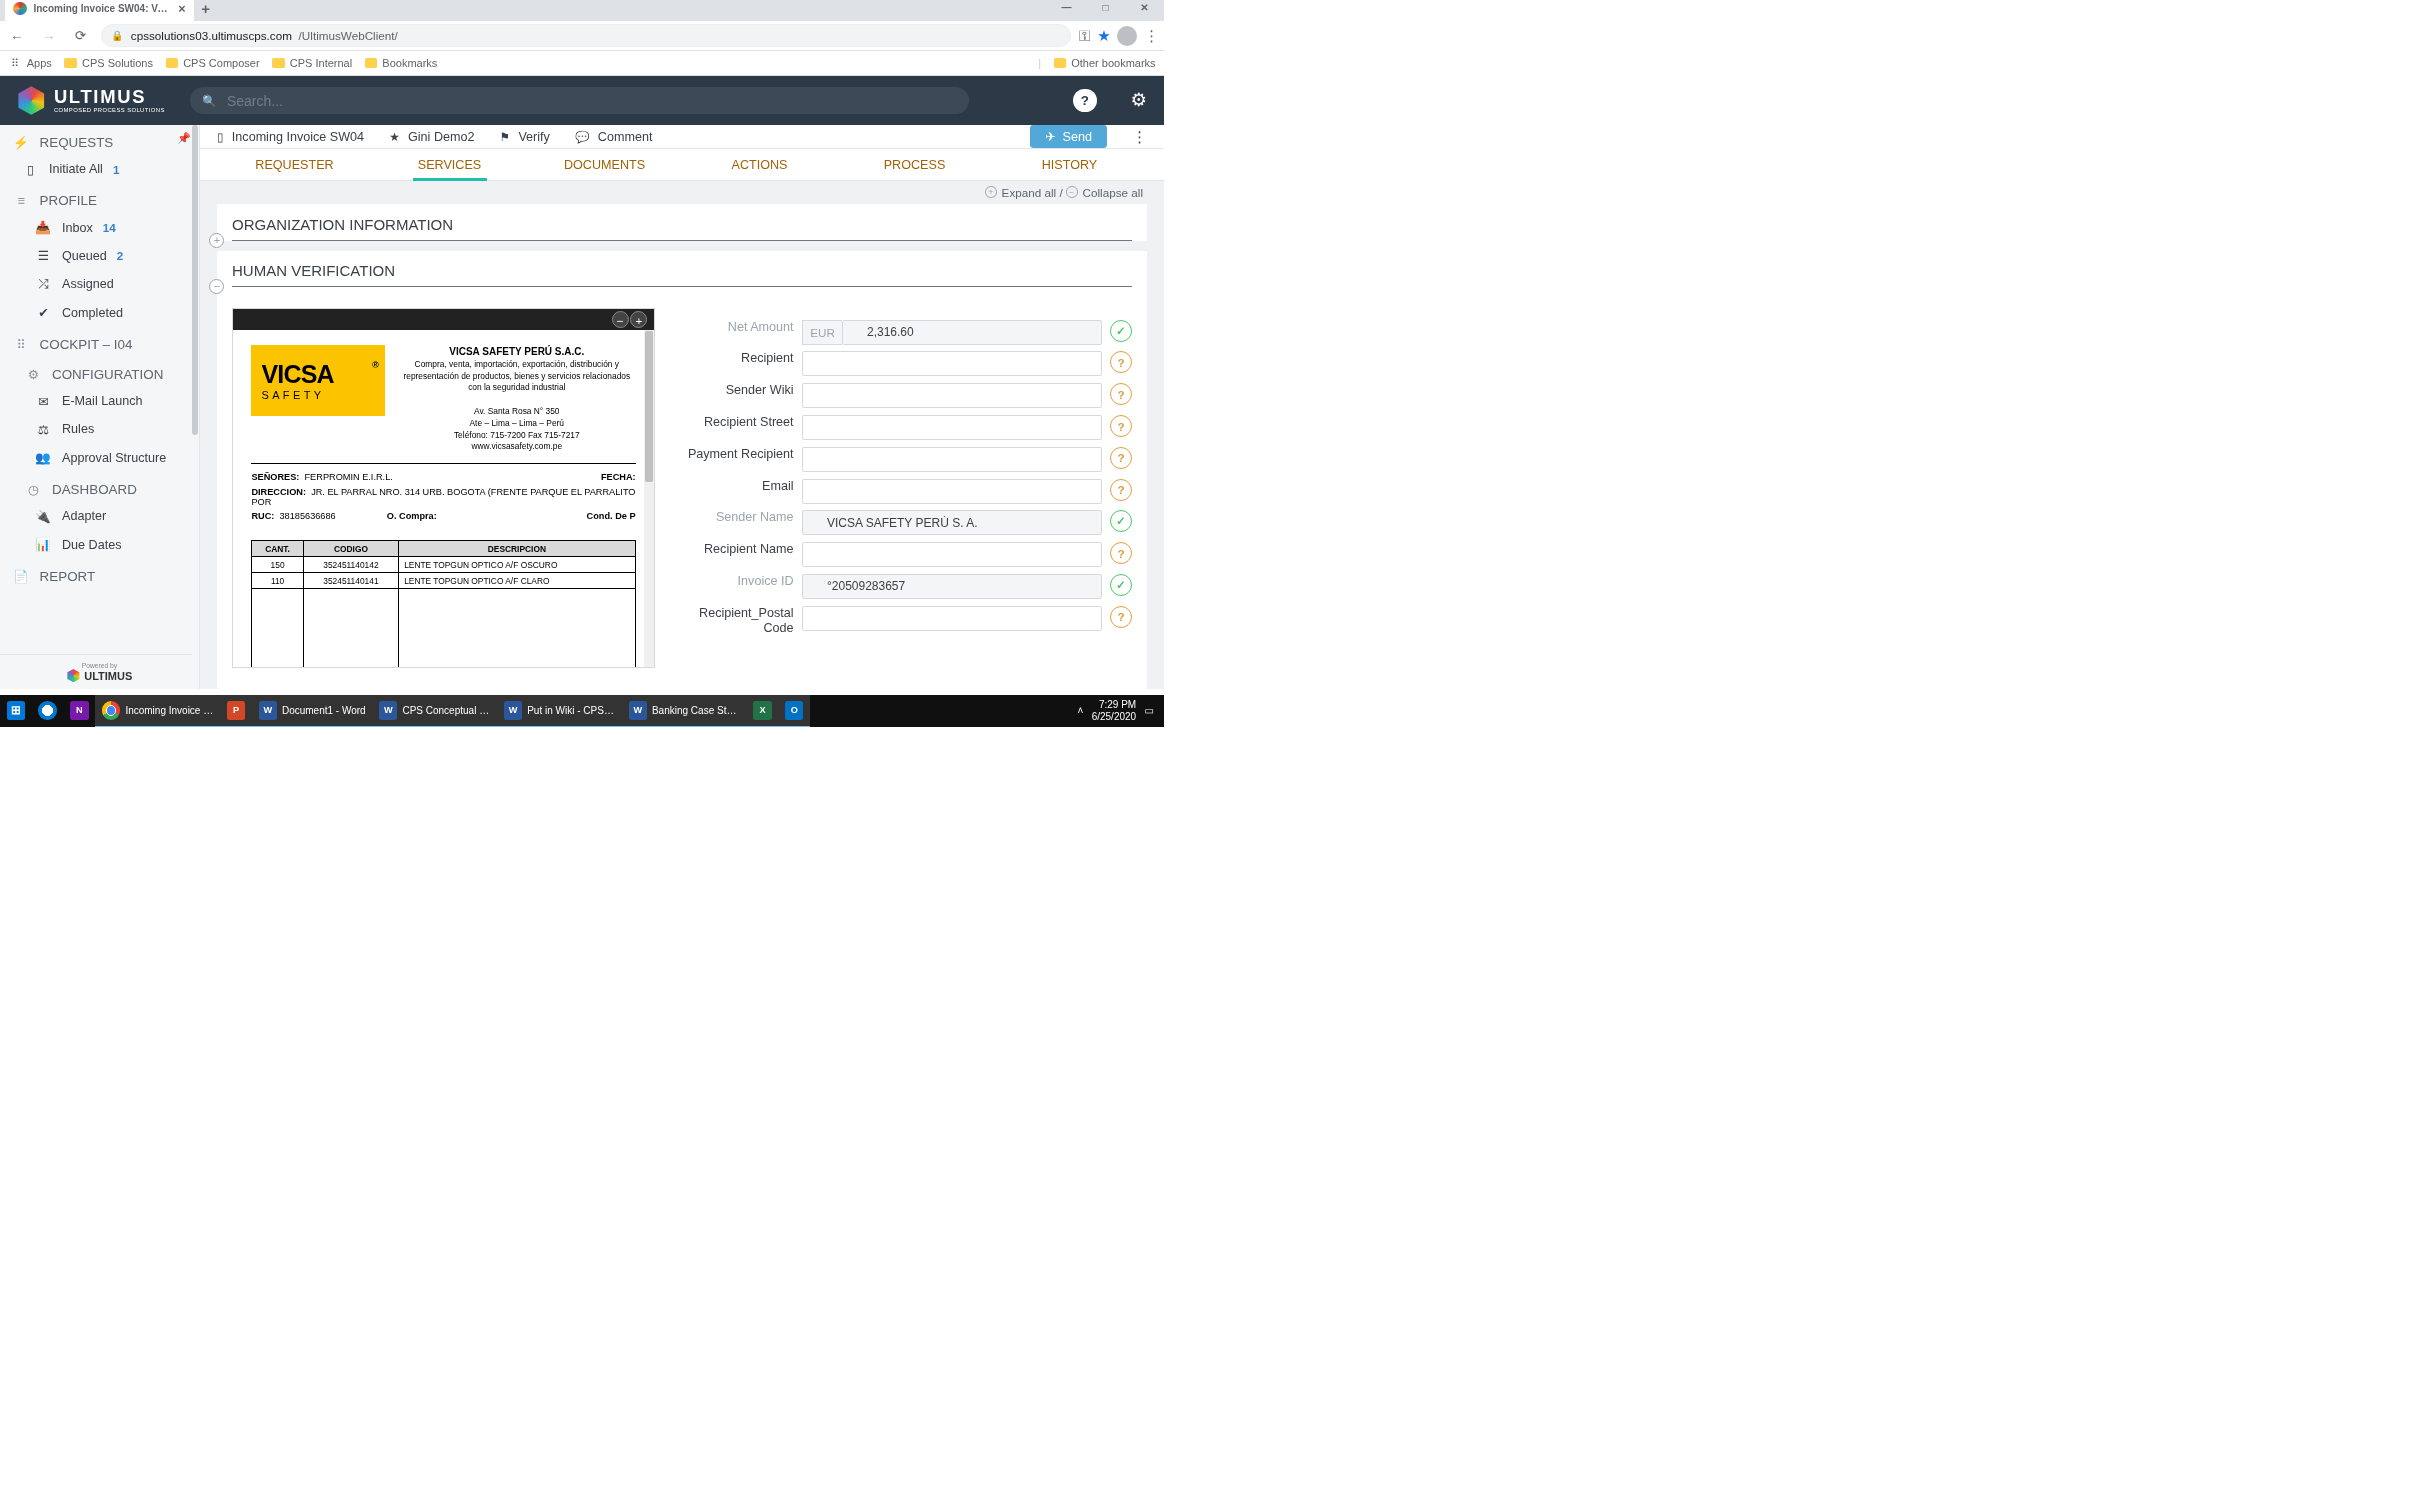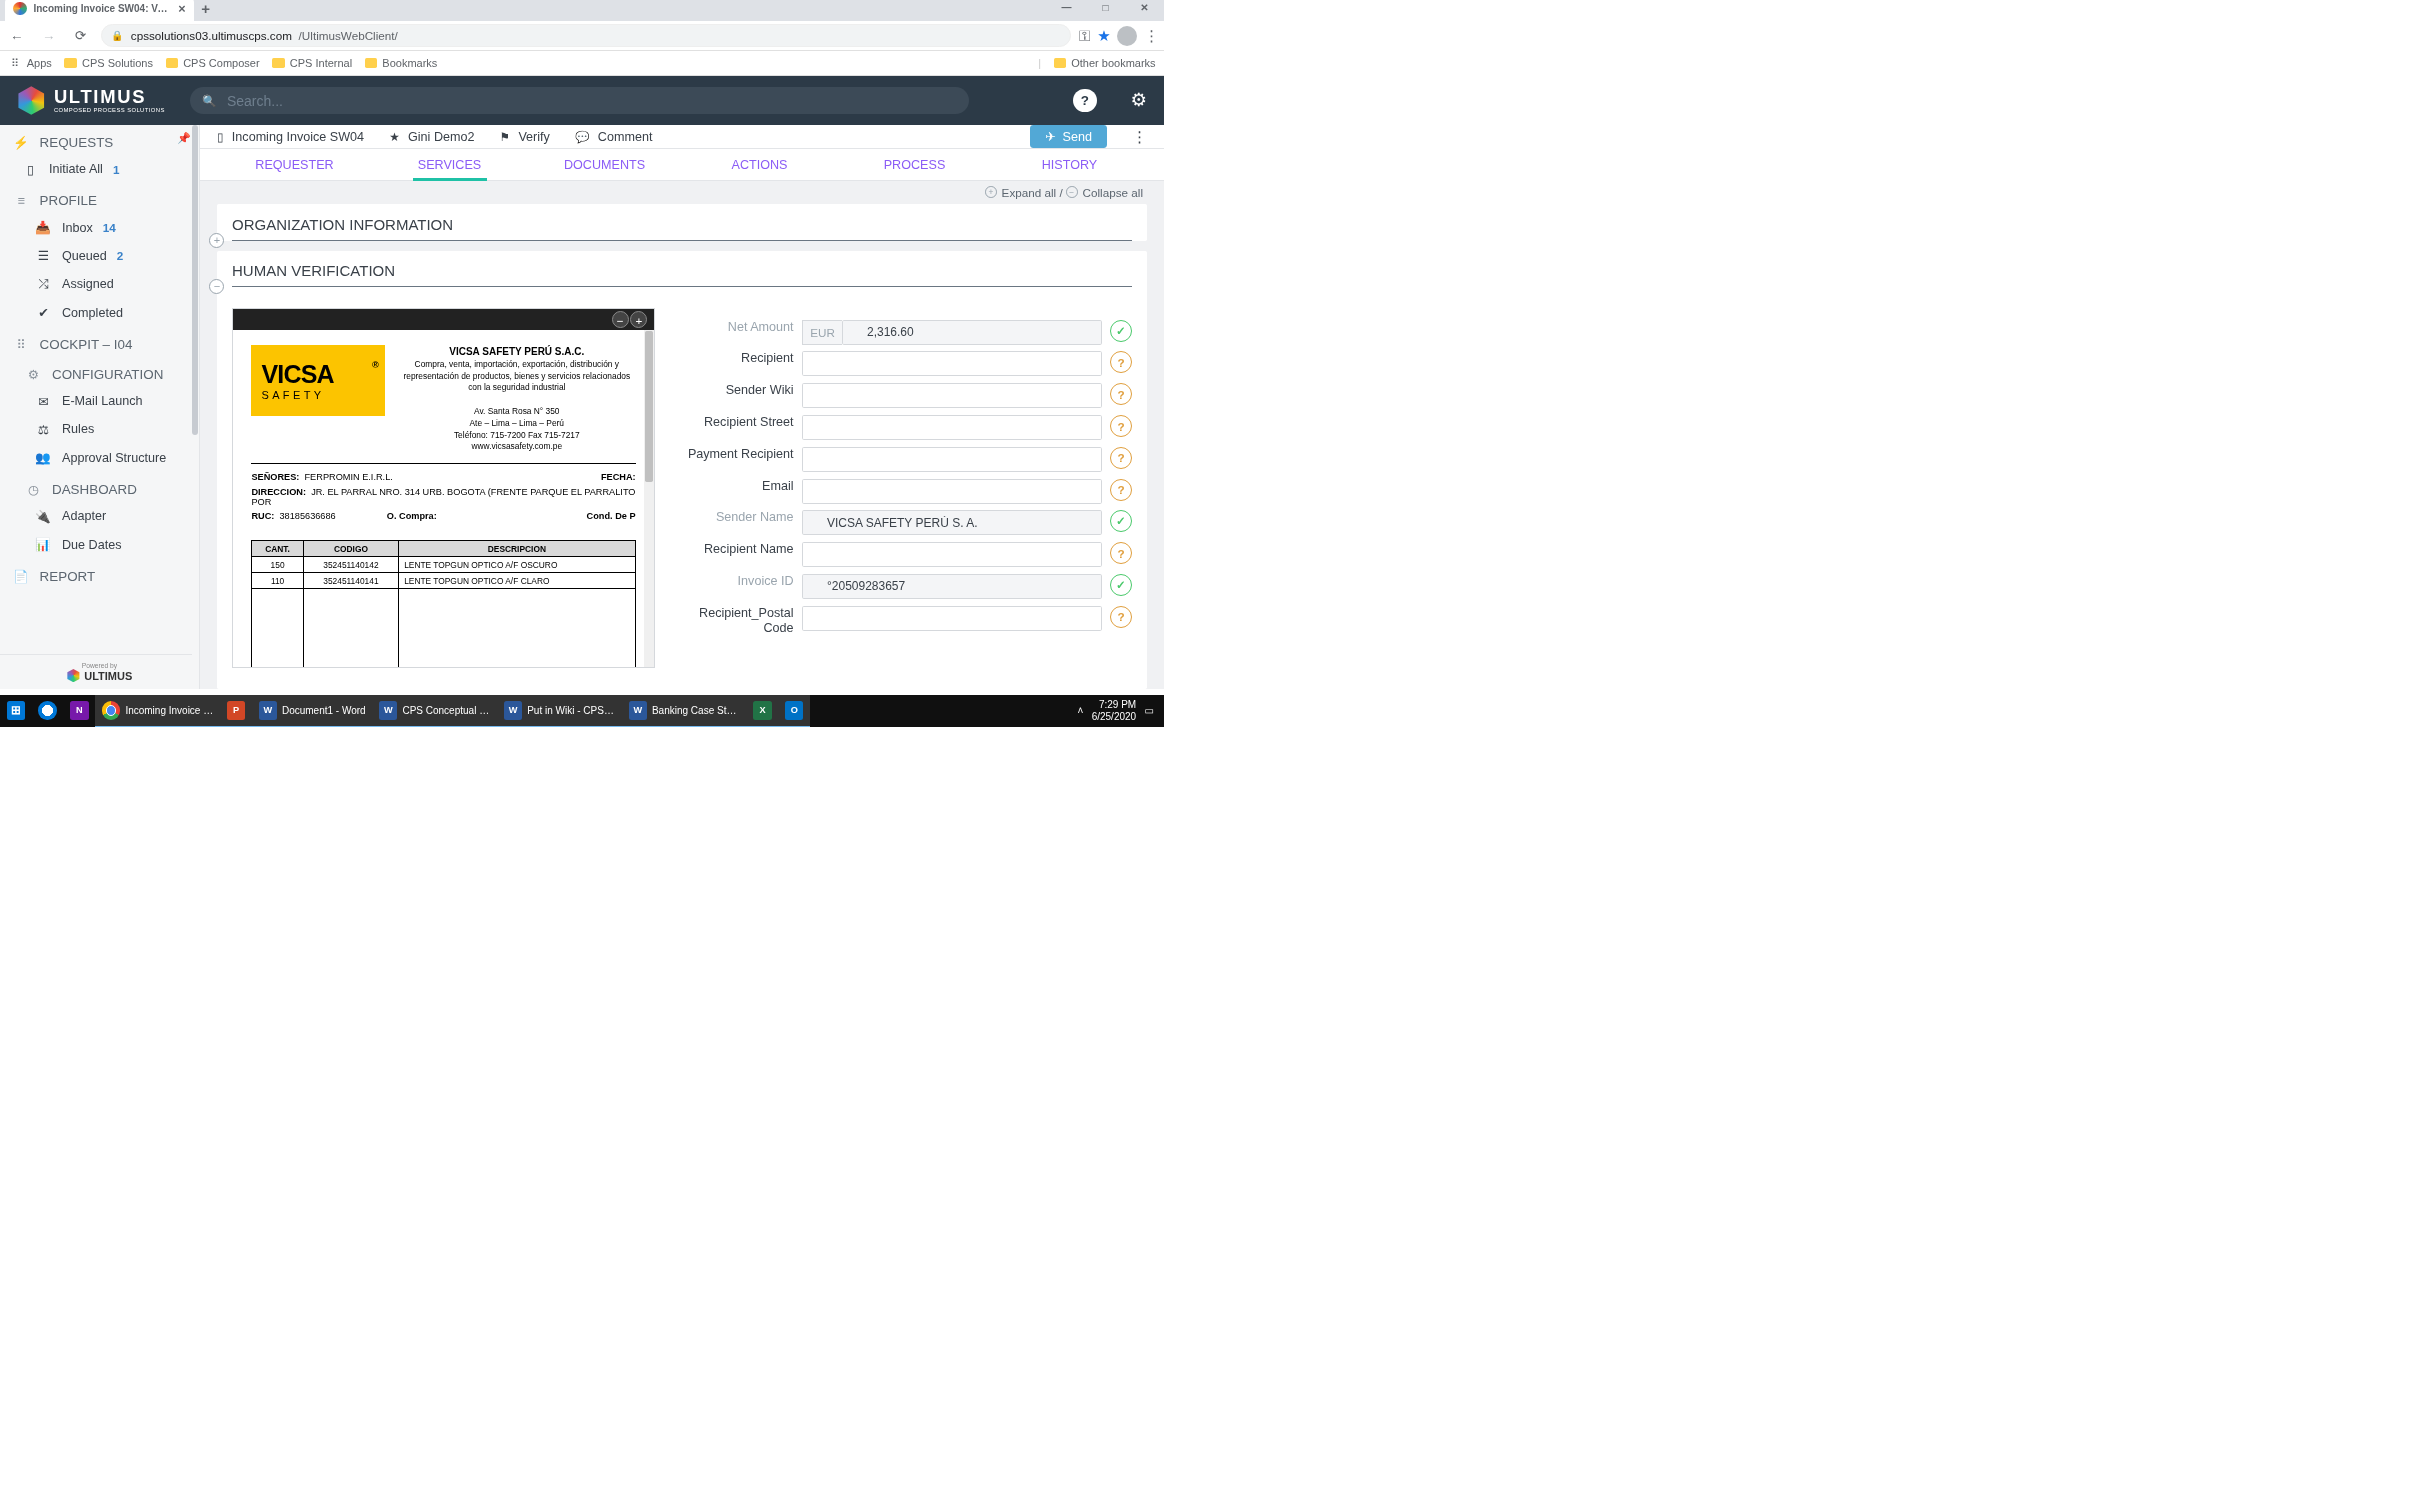--- a/index.html
+++ b/index.html
@@ -64,21 +64,21 @@
 
 
 .main { flex:1; background:#f0f1f3; display:flex; flex-direction:column; min-width:0;}
 .crumb-bar { height:34px; background:#fff; display:flex; align-items:center; padding:0 17px; gap:25px; font-size:12.6px; color:#3a4149; border-bottom:0.8px solid #e3e5e8; }
 .crumb { display:flex; align-items:center; gap:8.4px; }
 .crumb-ic { color:#3a4149; font-size:11.7px;}
 .send-btn { margin-left:auto; background:#52a8d6; color:#fff; padding:4.2px 15px; border-radius:3.4px; font-size:12.6px; display:flex; gap:6.7px; align-items:center;}
 .kebab { color:#3a4149; font-size:15px; }
 
 .tabs-bar { height:35px; background:#fff; display:flex; align-items:center; border-bottom:0.8px solid #e3e5e8; padding:0 17px;}
-.main-tab { flex:1; text-align:center; font-size:12.6px; color:#8b5cf6; padding:8.4px 0; position:relative;}
+.main-tab { flex:1; text-align:center; font-size:12.6px; color:#a16207; padding:8.4px 0; position:relative;}
 .main-tab.active::after { content:""; position:absolute; bottom:-0.8px; left:50%; transform:translateX(-50%); width:74px; height:3.4px; background:#1fc1a6; }
 
 .exp-bar { padding:5px 21px; text-align:right; color:#5c6670; font-size:11.7px; }
 .exp-bar span{ cursor:pointer;}
 .exp-ic { display:inline-block; width:11.7px; height:11.7px; border:0.8px solid #9aa5ae; border-radius:50%; line-height:10px; text-align:center; font-size:8.4px; vertical-align:text-top; color:#9aa5ae; margin-right:1.7px;}
 
 .card { background:#fff; margin:0 17px 10px; border-radius:1.7px; padding:0 15px;}
 .card-header { font-size:15px; color:#3a4149; padding:11.7px 0 6.7px; border-bottom:1.7px solid #6a7682; position:relative;}
 .card-toggle { position:absolute; left:-22.6px; bottom:-8.4px; width:15px; height:15px; border:0.8px solid #9aa5ae; border-radius:50%; background:#fff; color:#9aa5ae; font-size:11px; line-height:13.4px; text-align:center;}
 

